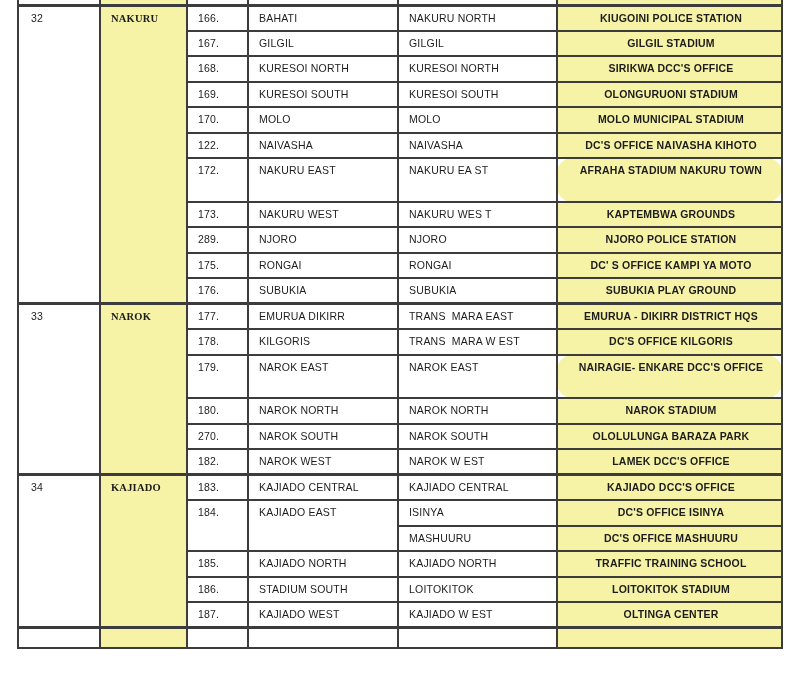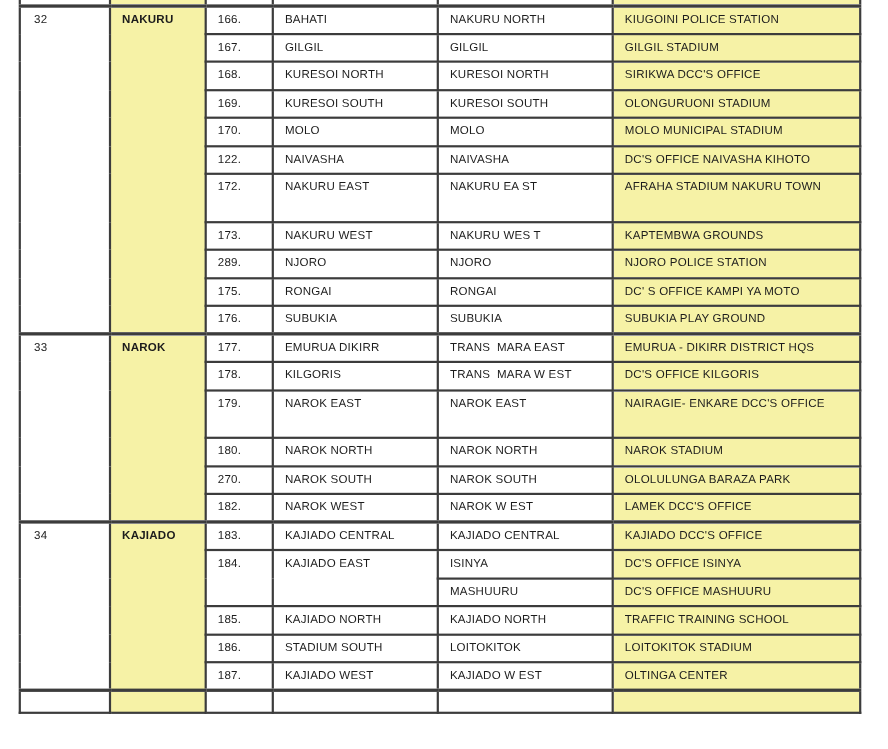--- a/index.html
+++ b/index.html
@@ -29,24 +29,24 @@
     vertical-align:top;
     padding:5px 7px 2px 10px;
     font-size:10.5px;
     line-height:13px;
     letter-spacing:.2px;
     white-space:pre-wrap;
     overflow:hidden;
   }
   tr.sec td{border-top:3px solid var(--border);}
   td.c-countyno{padding-left:12px;margin-left:31px;}
-  td.c-county{background:var(--yellow);font-weight:bold;}
-  td.c-venue{background:var(--yellow);font-weight:normal;}
+  td.c-county{background:var(--yellow);font-weight:bold;font-family:Liberation Serif, serif;}
+  td.c-venue{background:var(--yellow);font-weight:bold;text-align:center;}
   tr.r  td{height:25.5px;}
-  tr.r2 td{height:43.5px;}
+  tr.r2 td{height:43.5px;border-radius:15px;}
   tr.partial td{height:20px;}
 </style>
 </head>
 <body>
 
 <div class="page">
   <table class="doc">
     <colgroup>
       <col style="width:82px">
         <col style="width:87px">

